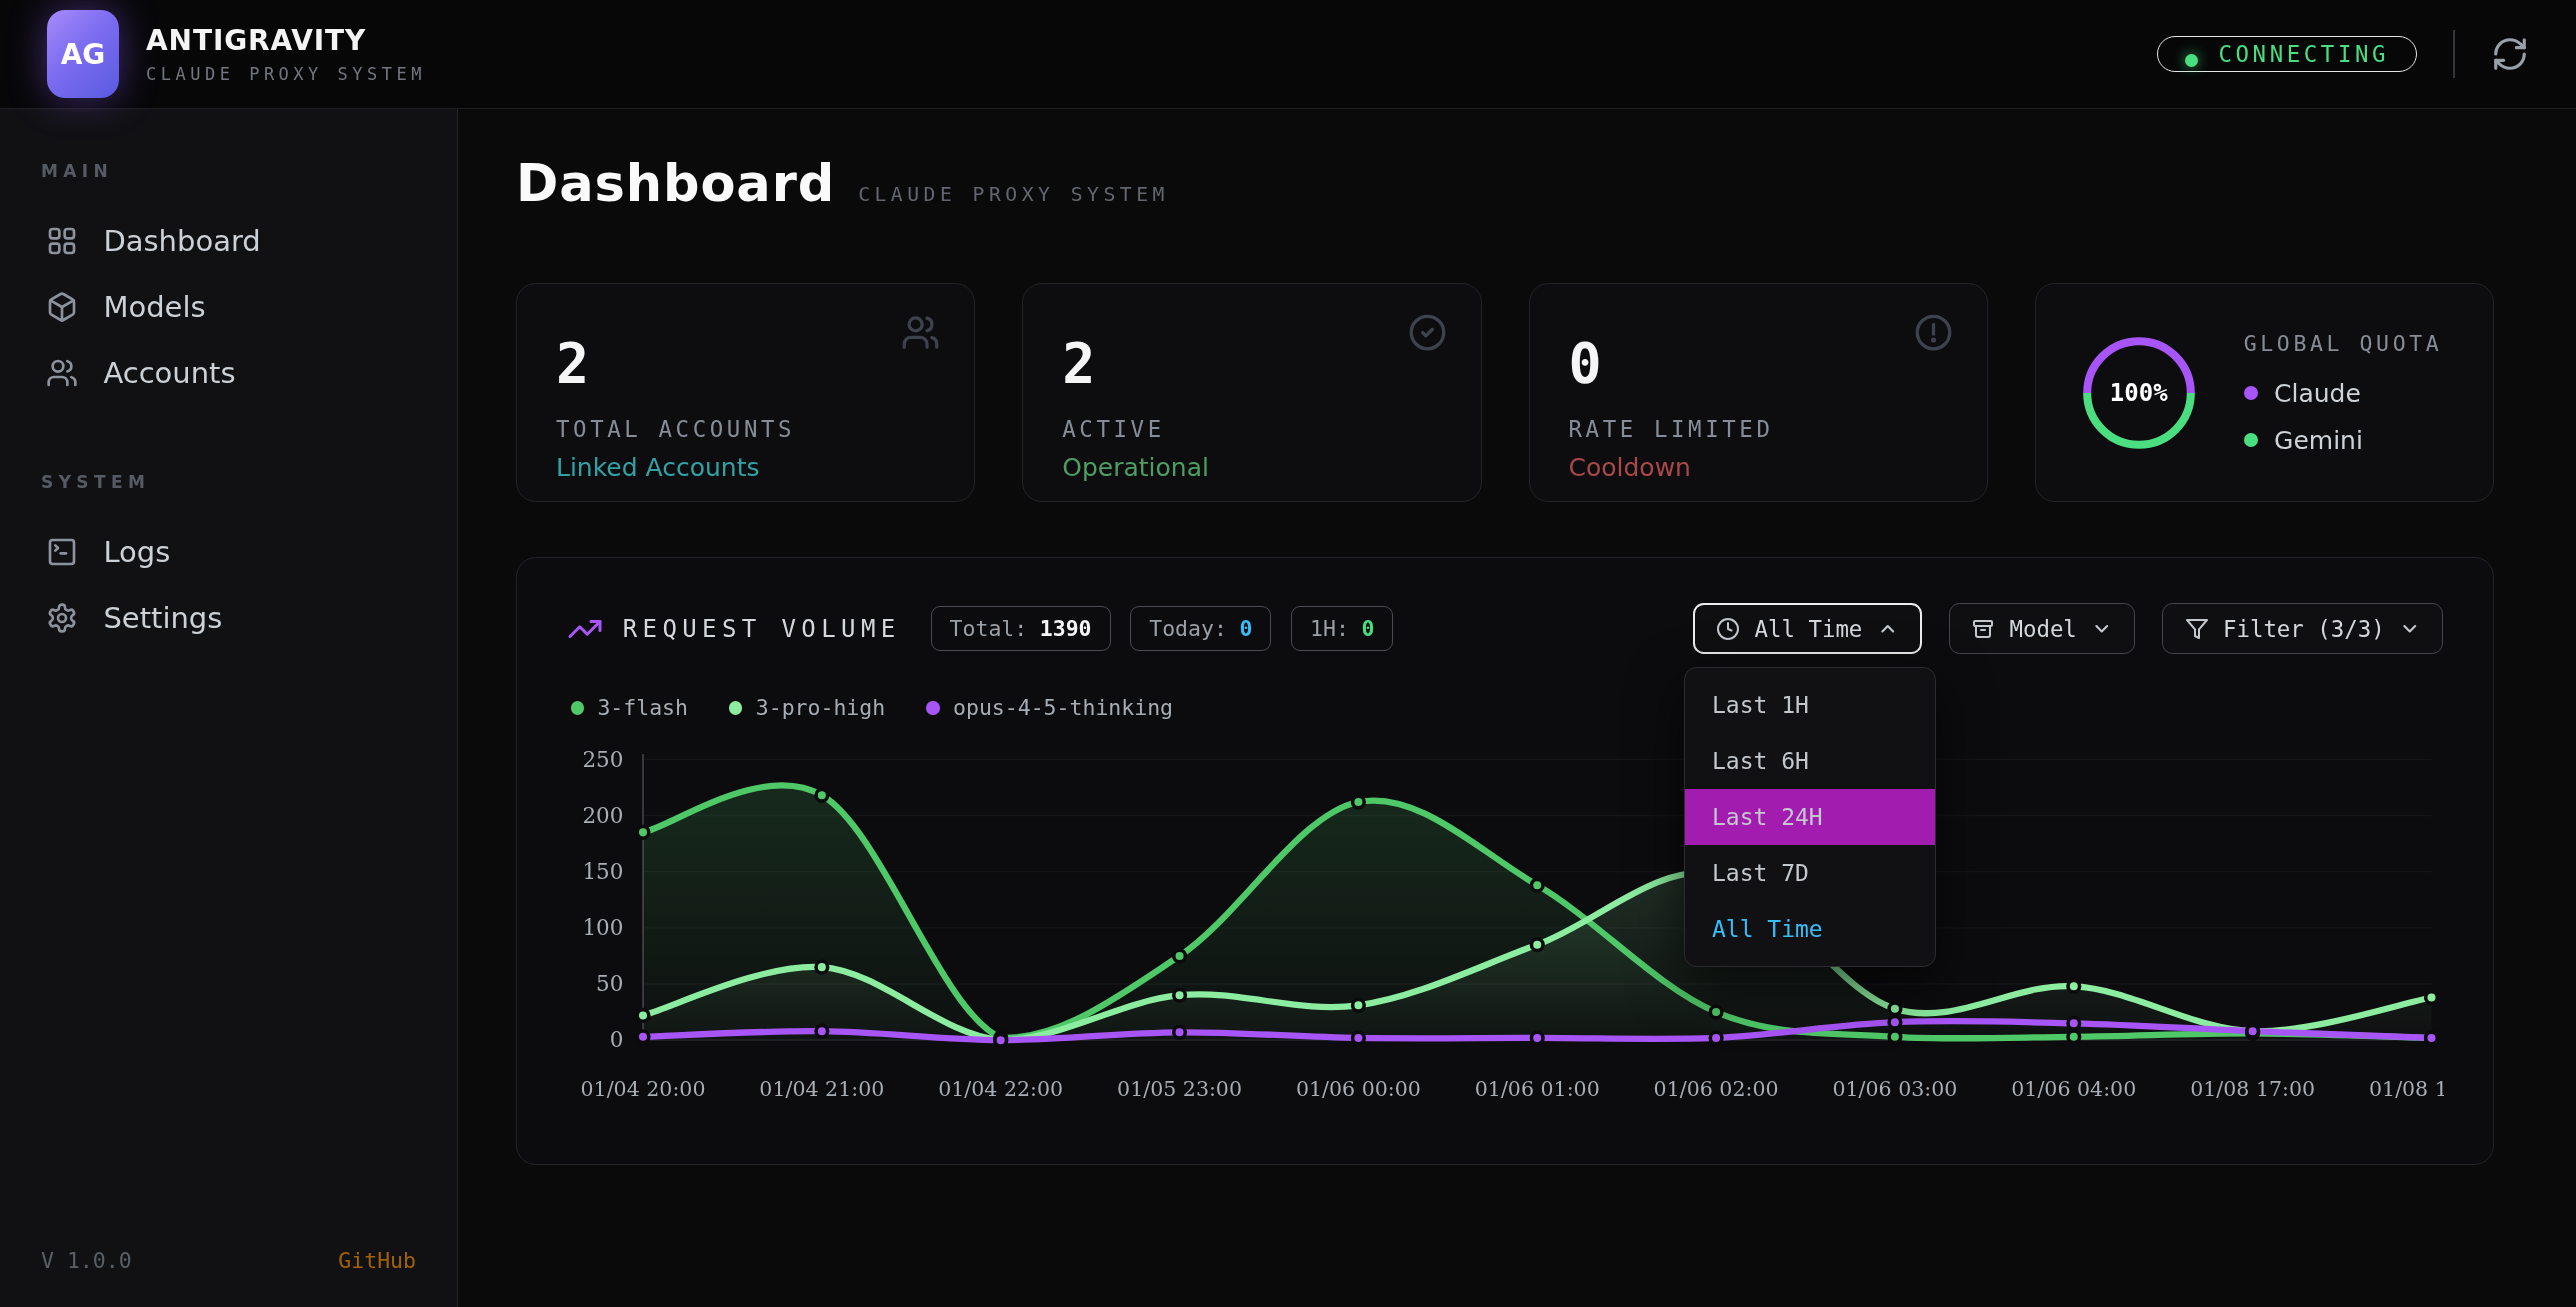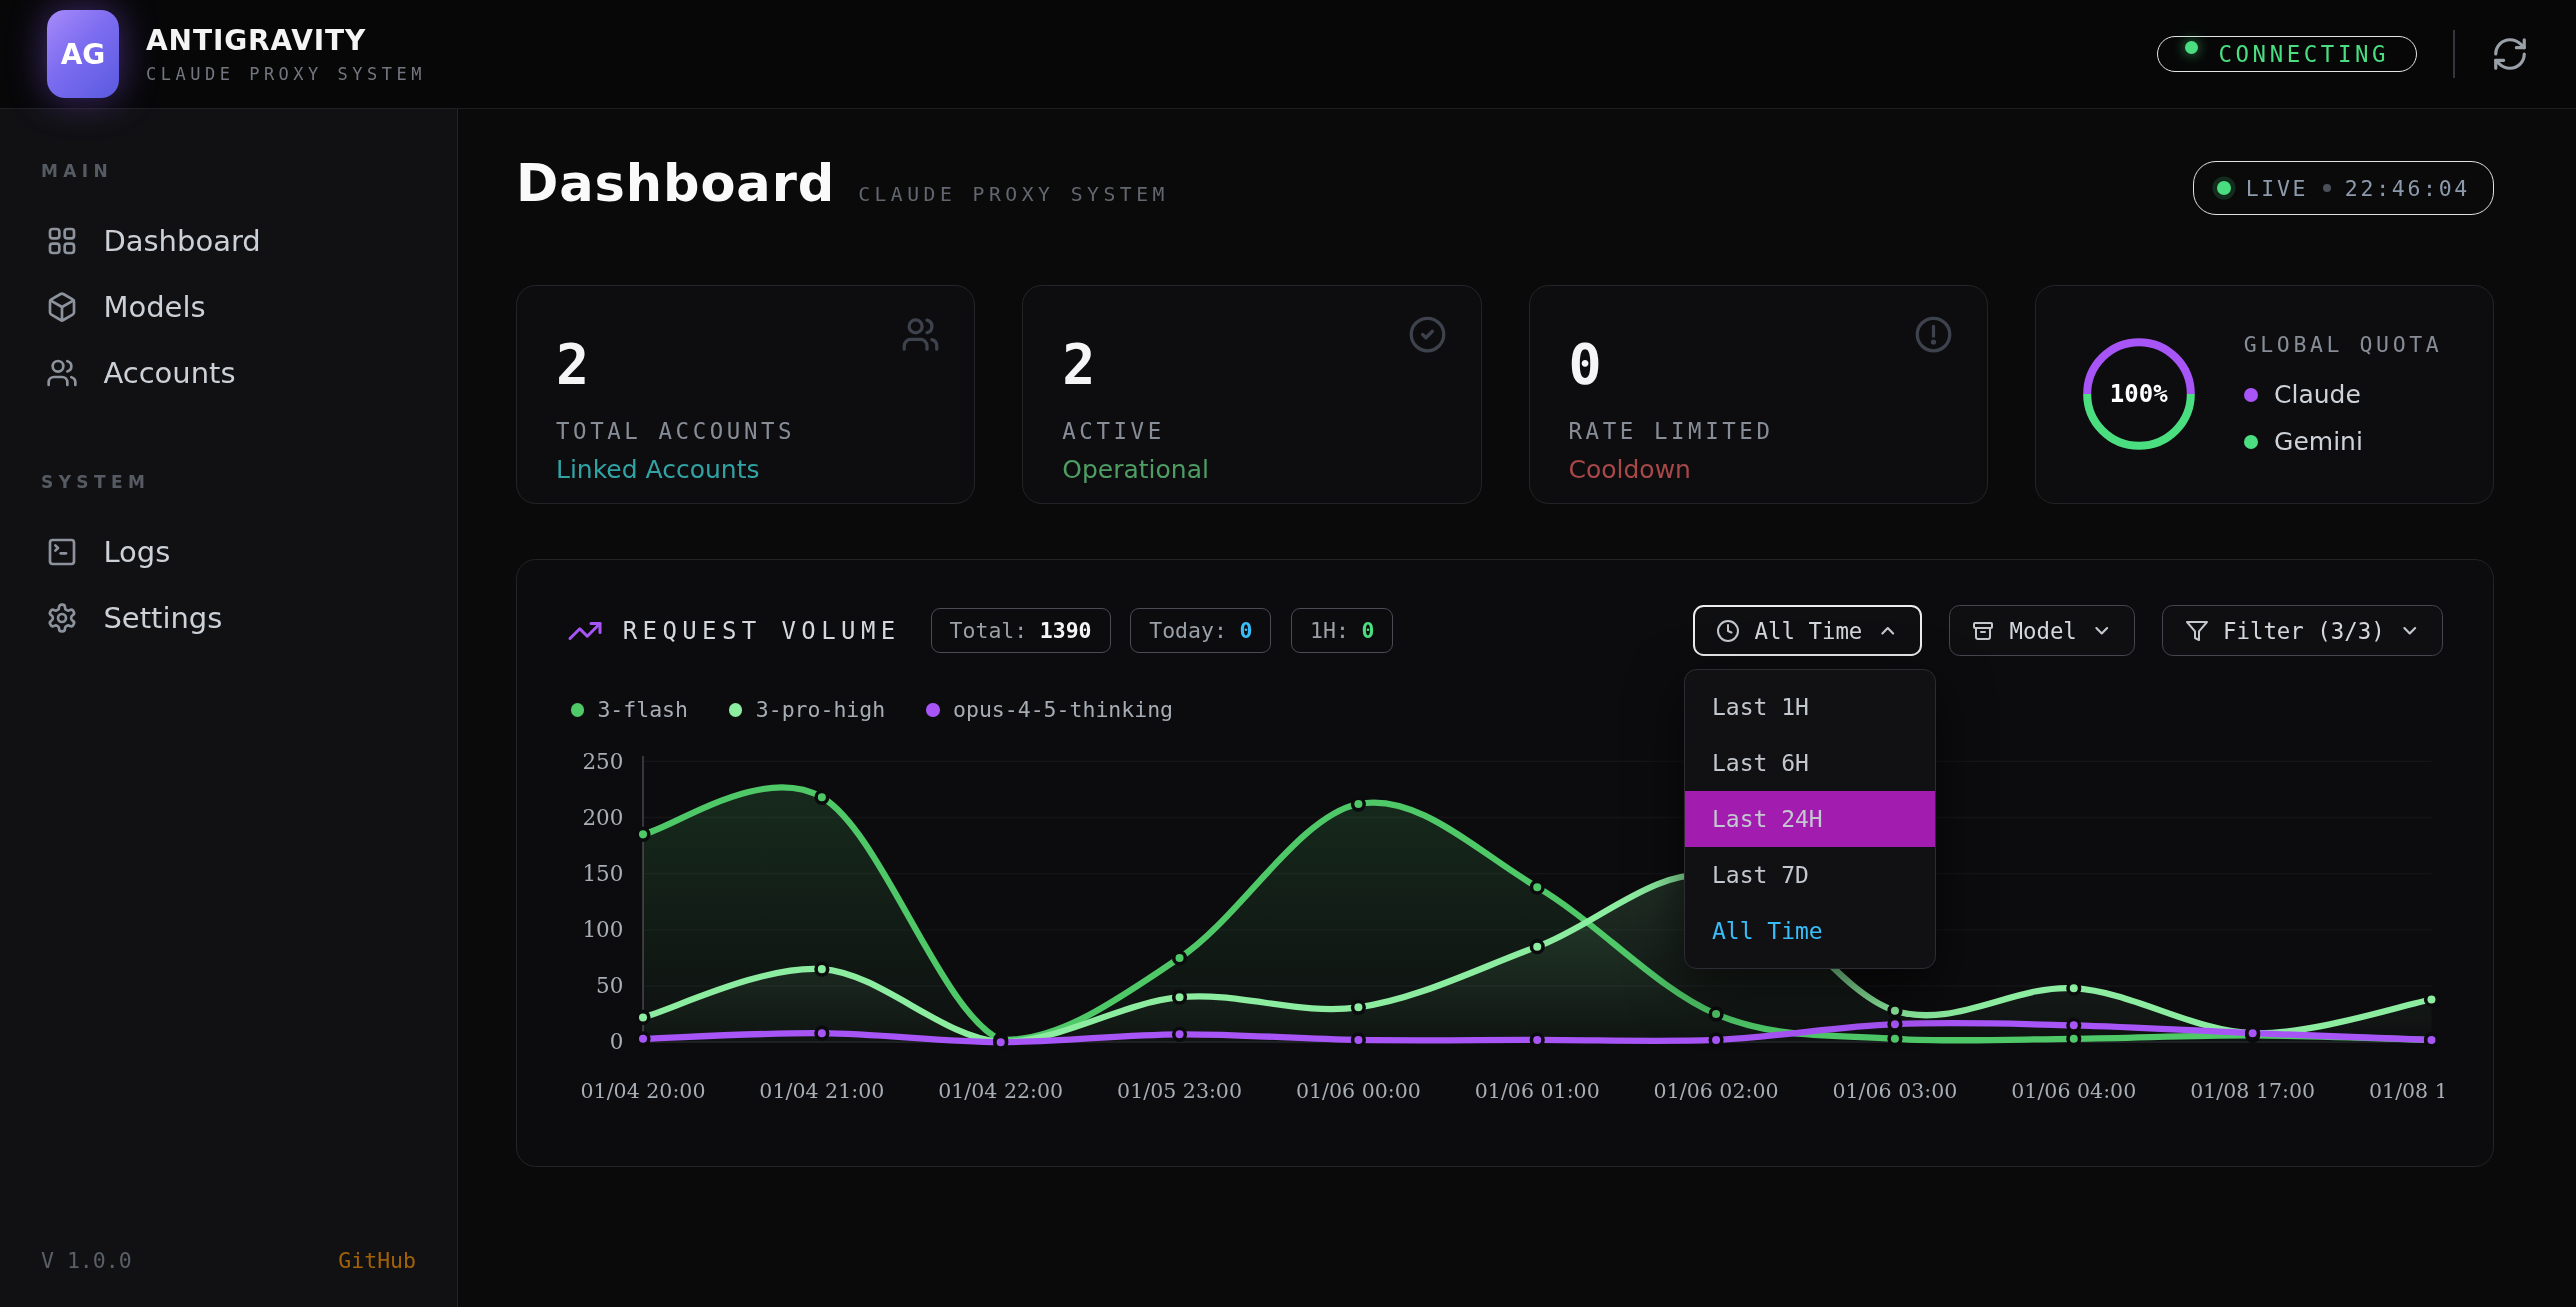--- a/index.html
+++ b/index.html
@@ -10,21 +10,21 @@
   
   .topbar { position:absolute; left:0; top:0; right:0; height:109px; background:#070708;
     border-bottom:0.9px solid #1f1f23; display:flex; align-items:center; padding:0 47px; z-index:30; }
   .logo { width:72px; height:88px; border-radius:18px; display:flex; align-items:center; justify-content:center;
     background:linear-gradient(135deg,#a78bfa 0%,#7c6cf0 45%,#5a5ae0 100%);
     box-shadow:0 0 38px rgba(139,92,246,.45); font-weight:bold; font-size:28px; color:#fff; }
   .brand { margin-left:27px; }
   .brand-title { font-size:28px; font-weight:bold; color:#f4f4f5; letter-spacing:0.9px; }
   .brand-sub { font-family:"DejaVu Sans Mono",monospace; font-size:17px; color:#72767e; letter-spacing:4.5px; margin-top:6.3px; }
   .topbar-right { margin-left:auto; display:flex; align-items:center; }
-  .status-pill { display:flex; align-items:flex-start; gap:20px; border:1.8px solid #e4e4e7; border-radius:894px;
+  .status-pill { display:flex; align-items:flex-end; gap:20px; border:1.8px solid #e4e4e7; border-radius:894px;
     padding:4px 27px; }
   .status-dot { width:13.4px; height:13.4px; border-radius:50%; background:#4ade80; box-shadow:0 0 12.5px rgba(74,222,128,.7); }
   .status-text { font-family:"DejaVu Sans Mono",monospace; font-size:22.4px; color:#4ade80; letter-spacing:3.6px; }
   .top-divider { width:1.8px; height:48px; background:#33363c; margin:0 36px; }
   .icon-btn svg { display:block; }
 
   
   .sidebar { position:absolute; left:0; top:109px; bottom:0; width:458px; background:#111114;
     border-right:0.9px solid #232328; padding:43px 41px; }
   .nav-section-label { font-size:17px; font-weight:bold; color:#565b63; letter-spacing:5.4px; margin:9px 0 27px 0; }
@@ -175,26 +175,20 @@
     <span class="github-link mono">GitHub</span>
   </div>
 </nav>
 
 <main class="main">
 
   <div class="page-header">
     <div class="title-wrap">
       <h1 class="page-title">Dashboard</h1>
       <span class="page-subtitle">CLAUDE PROXY SYSTEM</span>
-    </div>
-    <div class="live-badge">
-      <span class="live-dot"></span>
-      <span class="live-text">LIVE</span>
-      <span class="live-sep"></span>
-      <span class="live-clock">22:46:04</span>
     </div>
   </div>
 
   <div class="cards">
     <div class="card">
       <svg class="card-icon" width="39" height="39" viewBox="0 0 24 24" fill="none" stroke="#3d424c" stroke-width="2" stroke-linecap="round" stroke-linejoin="round">
         <path d="M16 21v-2a4 4 0 0 0-4-4H6a4 4 0 0 0-4 4v2"></path>
           <circle cx="9" cy="7" r="4"></circle>
         <path d="M22 21v-2a4 4 0 0 0-3-3.87"></path>
           <path d="M16 3.13a4 4 0 0 1 0 7.75"></path>

